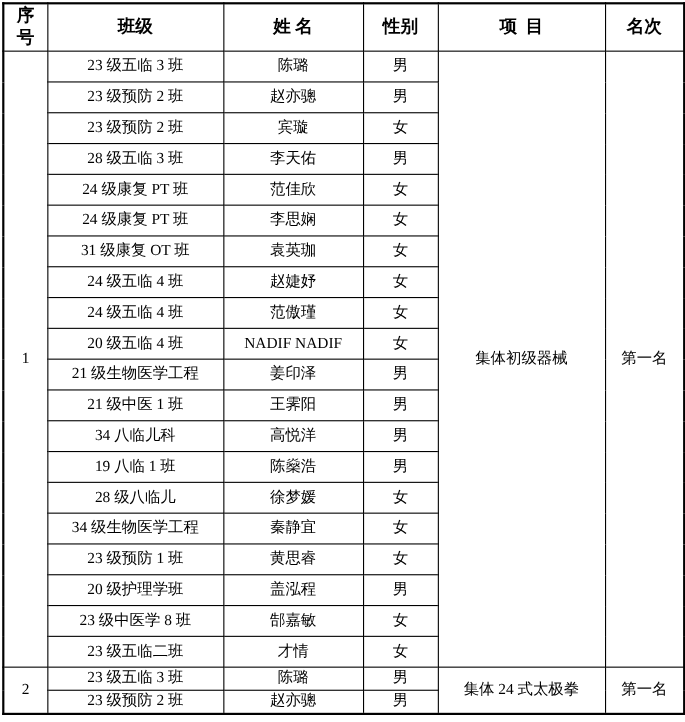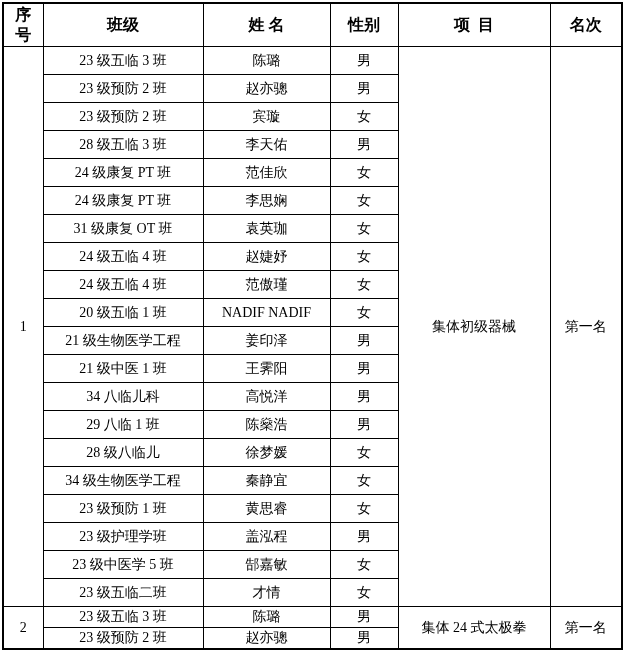--- a/index.html
+++ b/index.html
@@ -119,66 +119,66 @@
           <td class="col-class">24 级五临 4 班</td>
           <td class="col-name">赵婕妤</td>
           <td class="col-gender">女</td>
         </tr>
         <tr class="section-0">
           <td class="col-class">24 级五临 4 班</td>
           <td class="col-name">范傲瑾</td>
           <td class="col-gender">女</td>
         </tr>
         <tr class="section-0">
-          <td class="col-class">20 级五临 1 班</td>
+          <td class="col-class">20 级五临 4 班</td>
           <td class="col-name">NADIF NADIF</td>
           <td class="col-gender">女</td>
         </tr>
         <tr class="section-0">
           <td class="col-class">21 级生物医学工程</td>
           <td class="col-name">姜印泽</td>
           <td class="col-gender">男</td>
         </tr>
         <tr class="section-0">
           <td class="col-class">21 级中医 1 班</td>
           <td class="col-name">王霁阳</td>
           <td class="col-gender">男</td>
         </tr>
         <tr class="section-0">
           <td class="col-class">34 八临儿科</td>
           <td class="col-name">高悦洋</td>
           <td class="col-gender">男</td>
         </tr>
         <tr class="section-0">
-          <td class="col-class">29 八临 1 班</td>
+          <td class="col-class">19 八临 1 班</td>
           <td class="col-name">陈燊浩</td>
           <td class="col-gender">男</td>
         </tr>
         <tr class="section-0">
           <td class="col-class">28 级八临儿</td>
           <td class="col-name">徐梦媛</td>
           <td class="col-gender">女</td>
         </tr>
         <tr class="section-0">
           <td class="col-class">34 级生物医学工程</td>
           <td class="col-name">秦静宜</td>
           <td class="col-gender">女</td>
         </tr>
         <tr class="section-0">
           <td class="col-class">23 级预防 1 班</td>
           <td class="col-name">黄思睿</td>
           <td class="col-gender">女</td>
         </tr>
         <tr class="section-0">
-          <td class="col-class">23 级护理学班</td>
+          <td class="col-class">20 级护理学班</td>
           <td class="col-name">盖泓程</td>
           <td class="col-gender">男</td>
         </tr>
         <tr class="section-0">
-          <td class="col-class">23 级中医学 5 班</td>
+          <td class="col-class">23 级中医学 8 班</td>
           <td class="col-name">郜嘉敏</td>
           <td class="col-gender">女</td>
         </tr>
         <tr class="section-0">
           <td class="col-class">23 级五临二班</td>
           <td class="col-name">才情</td>
           <td class="col-gender">女</td>
         </tr>
         <tr class="section-1">
           <td rowspan="2" class="col-index">2</td>

